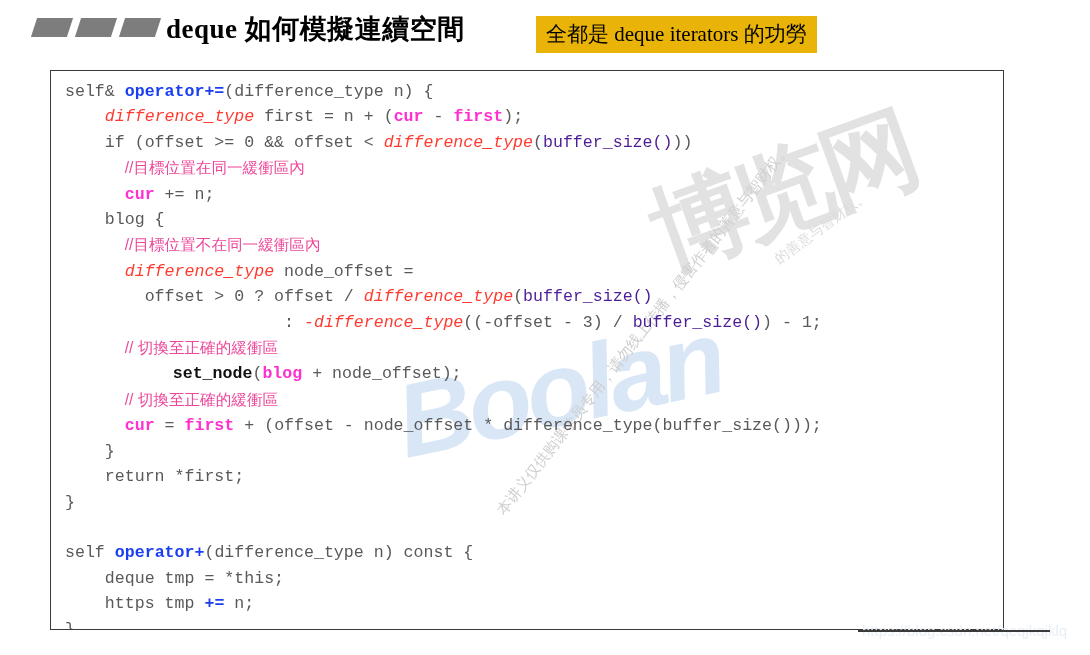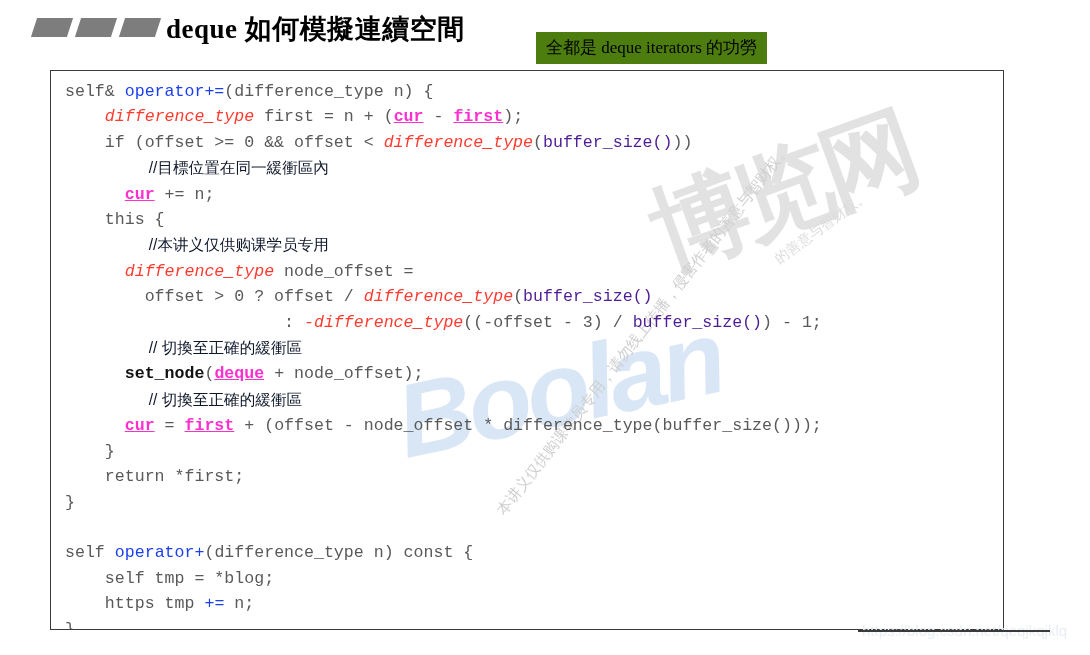--- a/index.html
+++ b/index.html
@@ -44,27 +44,26 @@
     font-size: 27px;
     font-weight: bold;
     color: #000000;
     letter-spacing: 0.5px;
     white-space: nowrap;
   }
   #subtitle-badge {
     position: absolute;
     left: 536px;
     top: 16px;
-    background: #4d7c0f;
+    background: #eab308;
     color: #000000;
     font-family: "Liberation Serif", serif;
-    font-size: 17px;
+    font-size: 21px;
     padding: 4px 10px 5px 10px;
     white-space: nowrap;
-    margin-top: 16px;
   }
 
   
   #code-panel {
     position: absolute;
     left: 50px;
     top: 70px;
     width: 954px;
     height: 560px;
     border: 1.6px solid #3a3a3a;
@@ -77,26 +76,26 @@
     left: 14px;
     top: 8px;
     margin: 0;
     font-family: "Liberation Mono", monospace;
     font-size: 16.6px;
     line-height: 25.4px;
     color: #595959;
     white-space: pre;
     z-index: 3;
   }
-  #code-block .kw       { color: #1a3ff0; font-weight: normal; }     
+  #code-block .kw       { color: #1a3ff0; font-weight: bold; }     
   #code-block .type     { color: #ff3b30; font-style: italic; }                        
-  #code-block .member   { color: #ff2fd0; font-weight: bold; text-decoration: underline; }     
+  #code-block .member   { color: #ff2fd0; font-weight: bold; }     
   #code-block .fn       { color: #4c1d95; }                        
-  #code-block .bold     { color: #111111; font-weight: bold; }     
-  #code-block .cmt      { color: #0f172a; font-family: "Liberation Sans", sans-serif; font-size: 15.6px; margin-left: 24px; }
+  #code-block .bold     { color: #111111; font-weight: bold; margin-left: 48px; }     
+  #code-block .cmt      { color: #ec4899; font-family: "Liberation Sans", sans-serif; font-size: 15.6px; }
 
   
   .wm {
     position: absolute;
     pointer-events: none;
     z-index: 1;
   }
   #wm-boolan {
     left: 395px;
     top: 330px;
@@ -181,34 +180,34 @@
 <div class="wm" id="wm-notice-1">本讲义仅供购课学员专用，请勿线上传播，侵害作者的善意与智财权。</div>
 
 <div class="wm" id="wm-notice-2">的善意与智财权。</div>
 
 <div id="code-panel">
   <pre id="code-block"><span>self&amp; </span><span class="kw">operator+=</span><span>(difference_type n) {</span>
 <span>    </span><span class="type">difference_type</span><span> first = n + (</span><span class="member">cur</span><span> - </span><span class="member">first</span><span>);</span>
 <span>    if (offset &gt;= 0 &amp;&amp; offset &lt; </span><span class="type">difference_type</span><span>(</span><span class="fn">buffer_size()</span><span>))</span>
 <span>      </span><span class="cmt">//目標位置在同一緩衝區內</span>
 <span>      </span><span class="member">cur</span><span> += n;</span>
-<span>    this {</span>
-<span>      </span><span class="cmt">//本讲义仅供购课学员专用</span>
+<span>    blog {</span>
+<span>      </span><span class="cmt">//目標位置不在同一緩衝區內</span>
 <span>      </span><span class="type">difference_type</span><span> node_offset =</span>
 <span>        offset &gt; 0 ? offset / </span><span class="type">difference_type</span><span>(</span><span class="fn">buffer_size()</span>
 <span>                      : </span><span class="type">-difference_type</span><span>((-offset - 3) / </span><span class="fn">buffer_size()</span><span>) - 1;</span>
 <span>      </span><span class="cmt">// 切換至正確的緩衝區</span>
-<span>      </span><span class="bold">set_node</span><span>(</span><span class="member">deque</span><span> + node_offset);</span>
+<span>      </span><span class="bold">set_node</span><span>(</span><span class="member">blog</span><span> + node_offset);</span>
 <span>      </span><span class="cmt">// 切換至正確的緩衝區</span>
 <span>      </span><span class="member">cur</span><span> = </span><span class="member">first</span><span> + (offset - node_offset * difference_type(buffer_size()));</span>
 <span>    }</span>
 <span>    return *first;</span>
 <span>}</span>
 <span></span>
 <span>self </span><span class="kw">operator+</span><span>(difference_type n) const {</span>
-<span>    self tmp = *blog;</span>
+<span>    deque tmp = *this;</span>
 <span>    https tmp </span><span class="kw">+=</span><span> n;</span>
 <span>}</span></pre>
 </div>
 
 <div id="footer-rule"></div>
 
 <div class="wm" id="wm-footer-url">https://blog.csdn.net/qeqjkqjklq</div>
 
 </body></html>

